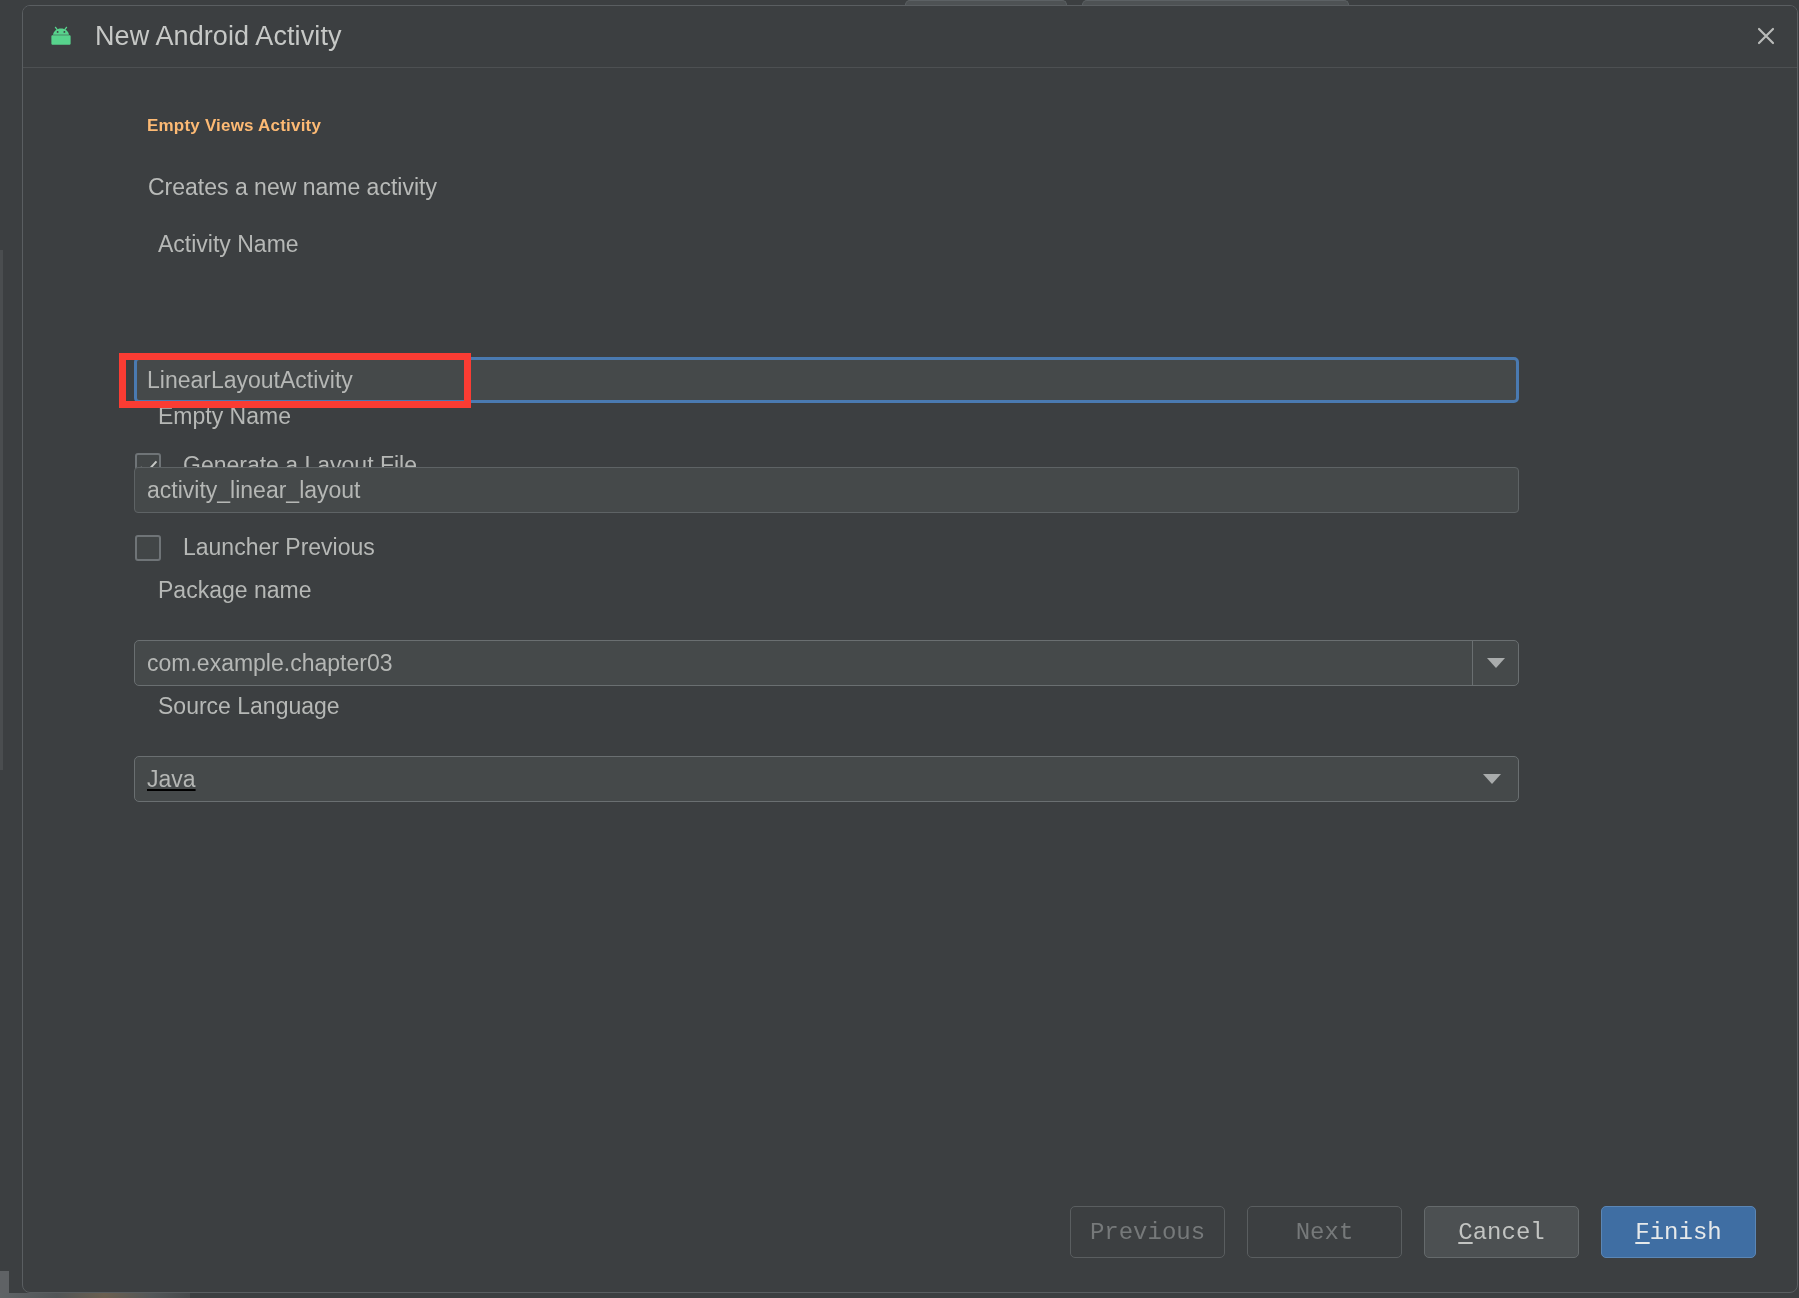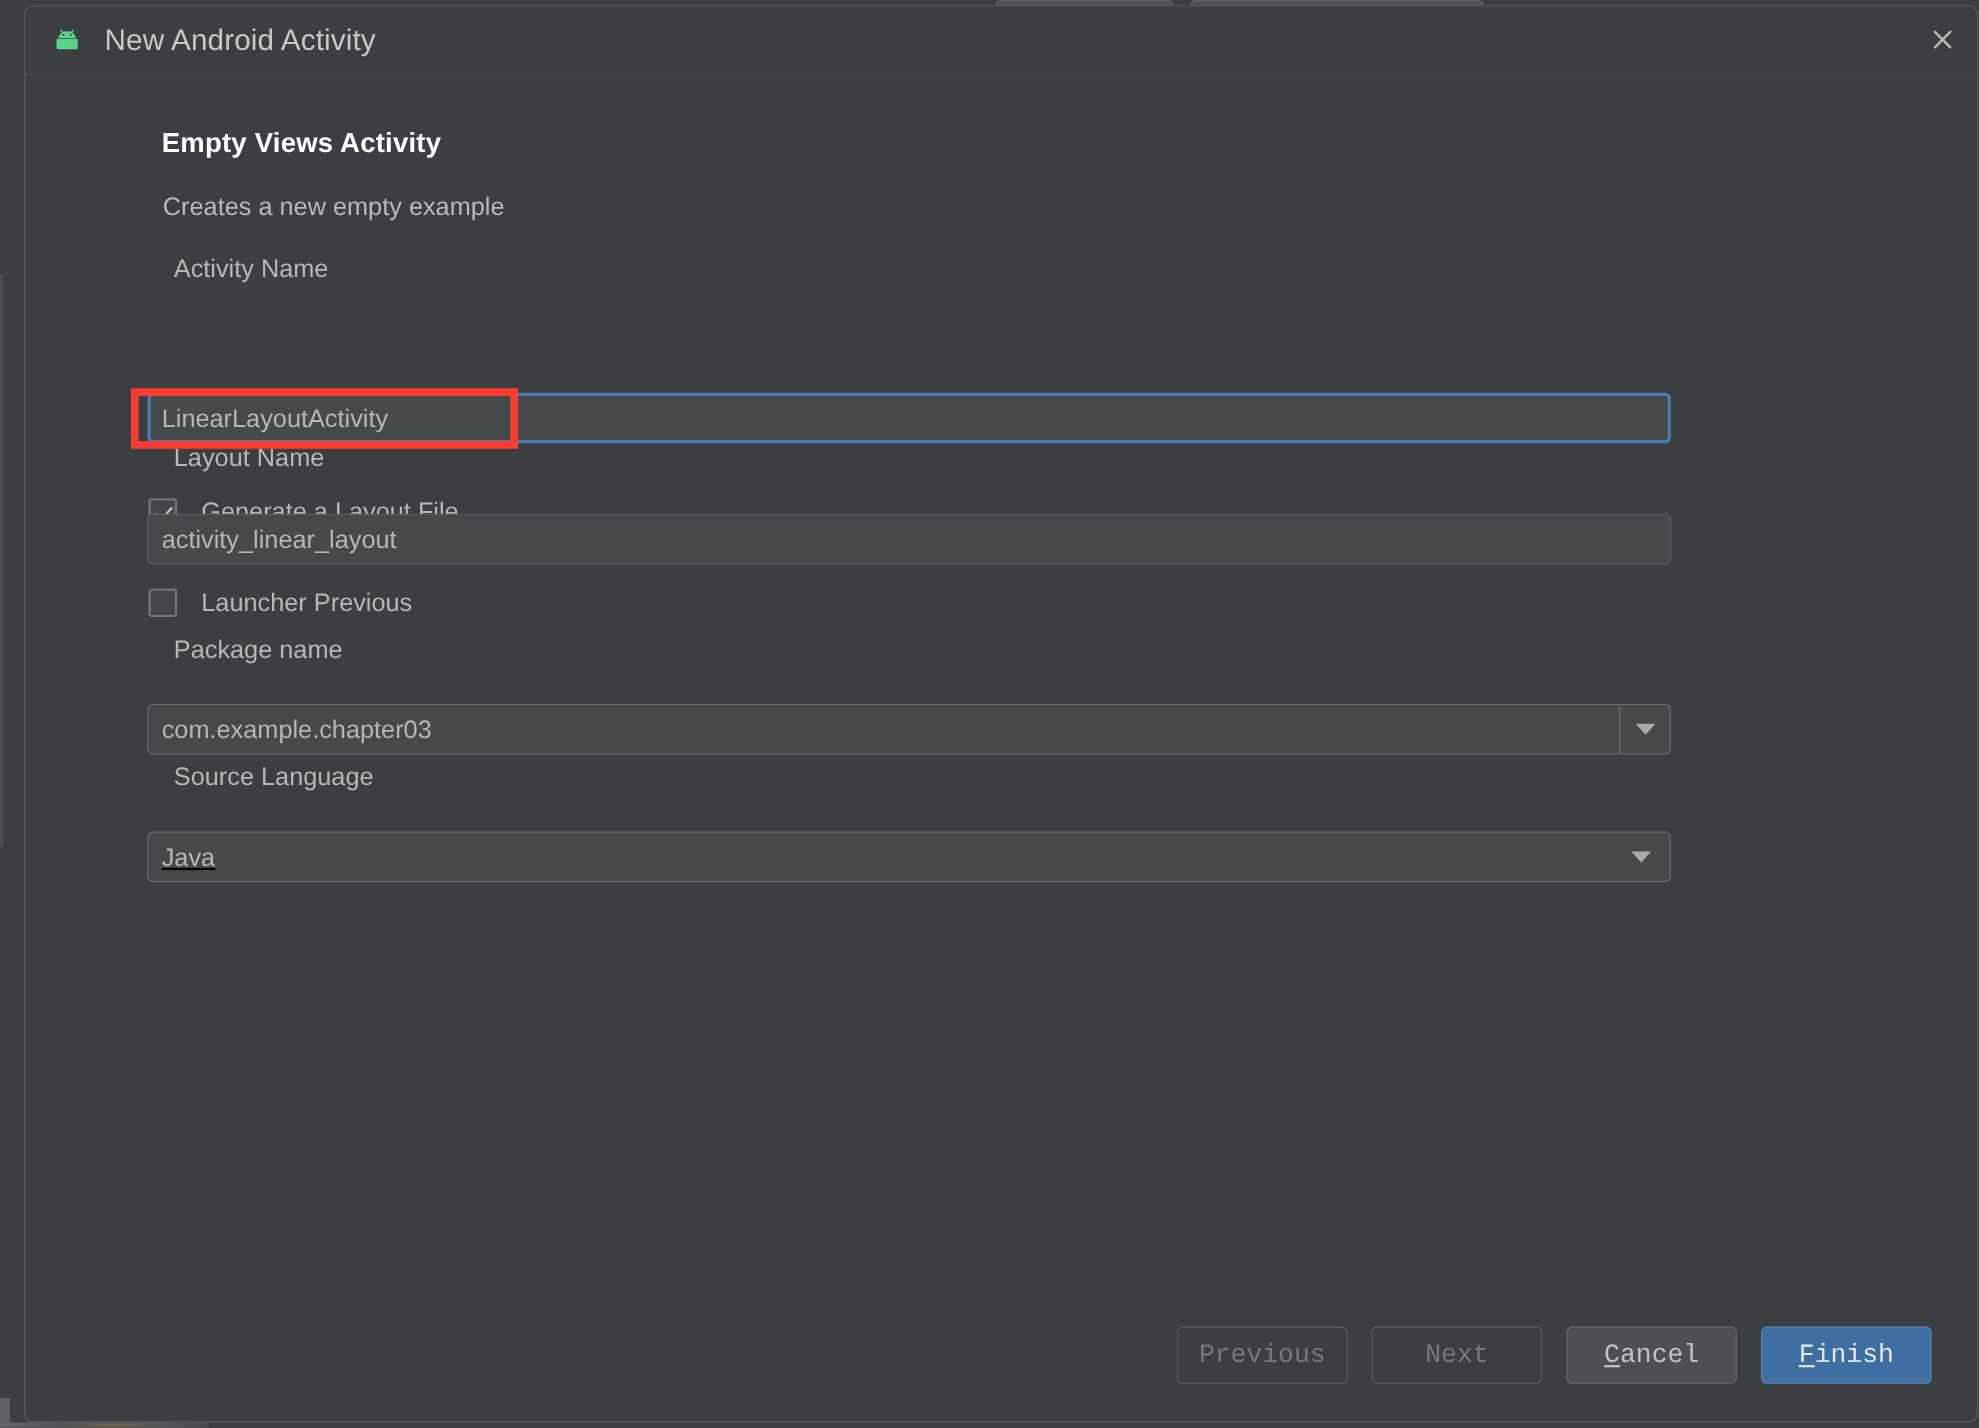--- a/index.html
+++ b/index.html
@@ -121,23 +121,23 @@
     left: 0;
     top: 0;
     right: 0;
     bottom: 0;
   }
 
   #heading {
     position: absolute;
     left: 124px;
     top: 48px;
-    font-size: 25px;
+    font-size: 17px;
     font-weight: bold;
-    color: #ffffff;
+    color: #fdba74;
     letter-spacing: .2px;
   }
   #subheading {
     position: absolute;
     left: 125px;
     top: 106px;
     font-size: 23px;
     color: #b8bab8;
   }
 
@@ -328,32 +328,32 @@
       <svg width="30" height="30" viewBox="0 0 30 30" aria-hidden="true">
         <path d="M8 8 L22 22 M22 8 L8 22" stroke="#b9bbb9" stroke-width="2.2" stroke-linecap="round"></path>
       </svg>
     </div>
   </div>
 
   <div id="content">
     <div class="inner">
 
       <div id="heading">Empty Views Activity</div>
-      <div id="subheading">Creates a new empty example</div>
+      <div id="subheading">Creates a new name activity</div>
 
       <div class="field-label" style="left:135px; top:163px;">Activity Name</div>
       <div class="text-input focused" style="left:111px; top:288px; width:1385px; top:289px;">LinearLayoutActivity</div>
       <div id="annotation-box"></div>
 
       <div class="checkbox-row" style="left:112px; top:384px;">
         <span class="cb-box checked"></span>
         <span class="cb-label">Generate a Layout File</span>
       </div>
 
-      <div class="field-label" style="left:135px; top:335px;">Layout Name</div>
+      <div class="field-label" style="left:135px; top:335px;">Empty Name</div>
       <div class="text-input" style="left:111px; top:399px; width:1385px;">activity_linear_layout</div>
 
       <div class="checkbox-row" style="left:112px; top:466px;">
         <span class="cb-box"></span>
         <span class="cb-label">Launcher Previous</span>
       </div>
 
       <div class="field-label" style="left:135px; top:509px;">Package name</div>
       <div class="combo" style="left:111px; top:572px; width:1385px;">
         <div class="combo-value">com.example.chapter03</div>

